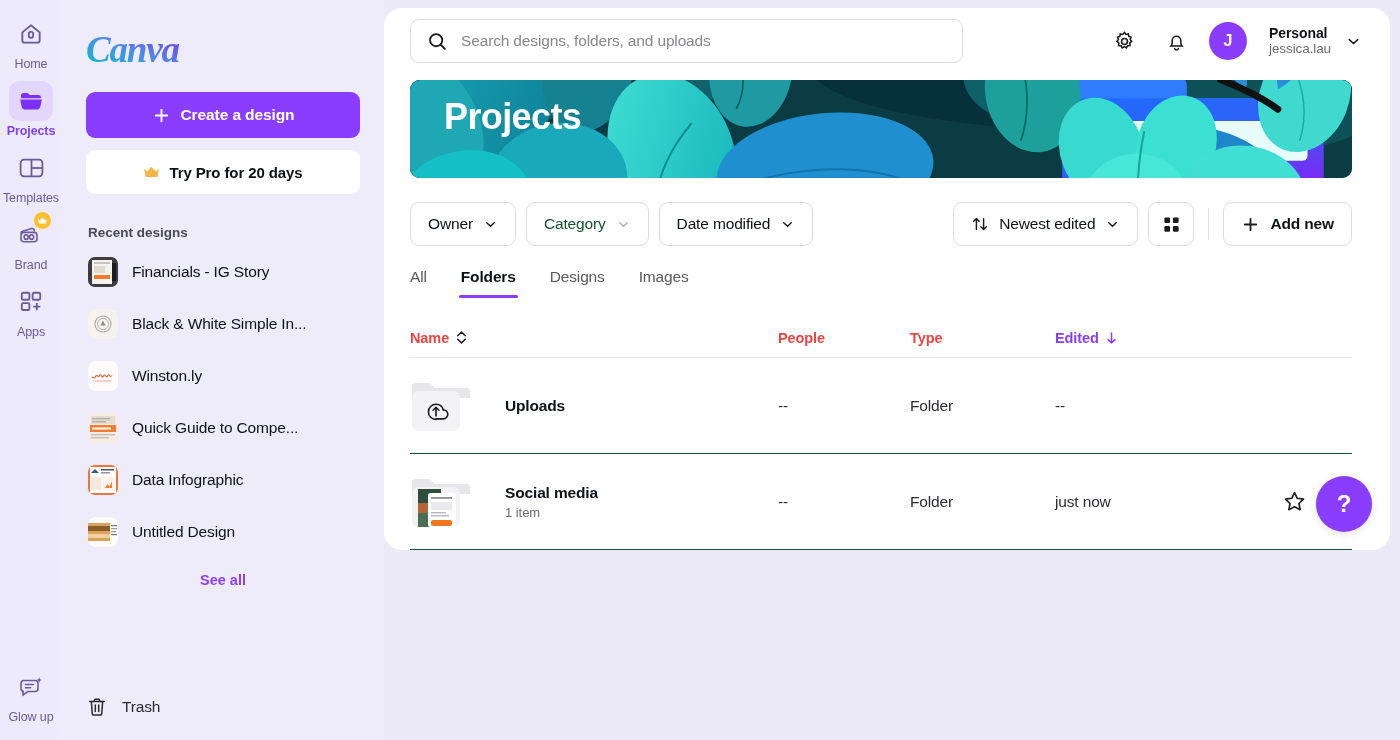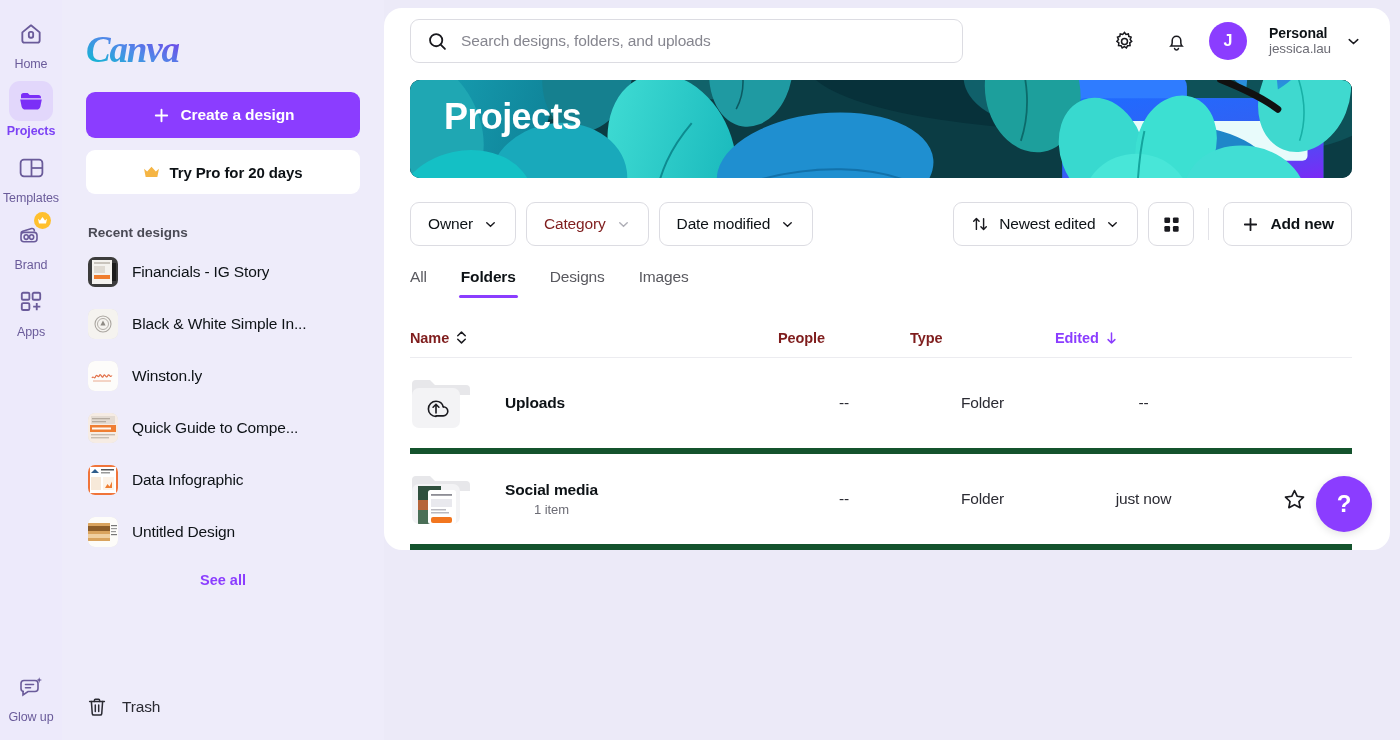--- a/index.html
+++ b/index.html
@@ -142,21 +142,21 @@
   
   .filters {
     display: flex; align-items: center; padding: 24px 38px 0 26px; gap: 10px;
   }
   .chip {
     height: 44px; border: 1px solid #dcdce2; border-radius: 9px;
     display: flex; align-items: center; gap: 10px; padding: 8px 17px;
     font-size: 15.5px; color: #0d1216; cursor: pointer; font-weight: 400;
     letter-spacing: -0.15px; background: #fff;
   }
-  .chip.dim { color: #7f1d1d; }
+  .chip.dim { color: #14532d; }
   .chip.dim svg { stroke: #aeaeb6; }
   .filters-right { margin-left: auto; display: flex; align-items: center; gap: 10px; }
   .chip.icon-only { padding: 0; width: 46px; justify-content: center; }
   .divider-v { width: 1px; height: 32px; background: #e3e3e8; margin: 0 4px; }
   .chip.strong { font-weight: 700; }
 
   
   .tabs { display: flex; gap: 34px; padding: 22px 0 0 26px; }
   .tab {
     font-size: 15.5px; color: #59595f; cursor: pointer;
@@ -167,31 +167,31 @@
     content: ""; position: absolute; left: -2px; right: -2px; bottom: 0;
     height: 3px; border-radius: 2px; background: #8b3dff;
   }
 
   
   .table { padding: 0 38px 0 26px; margin-top: 20px; }
   .thead {
     display: flex; align-items: center; height: 40px;
     border-bottom: 1px solid #ececf0;
   }
-  .th { font-size: 14.5px; color: #7f1d1d; font-weight: 700; letter-spacing: -0.1px; display:flex; align-items:center; gap:6px;}
+  .th { font-size: 14.5px; color: #ef4444; font-weight: 700; letter-spacing: -0.1px; display:flex; align-items:center; gap:6px;}
   .th.sorted { color: #8b3dff; }
   .col-name { flex: 0 0 368px; }
   .col-people { flex: 0 0 132px; }
   .col-type { flex: 0 0 145px; }
   .col-edited { flex: 1; }
   .col-actions { flex: 0 0 120px; display: flex; align-items:center; justify-content:flex-end; gap: 20px;}
 
   .trow {
     display: flex; align-items: center; height: 96px;
-    border-bottom: 6px solid #14532d; cursor: pointer; text-align: center;
+    border-bottom: 1px solid #14532d; cursor: pointer;
   }
   .folder-thumb { width: 62px; height: 54px; flex: 0 0 62px; position: relative; margin-right: 33px; }
   .td { font-size: 15.5px; color: #0d1216; letter-spacing: -0.15px; }
   .td-sub { font-size: 13px; color: #6c6c75; margin-top: 3px; letter-spacing: -0.05px;}
   .td-muted { font-size: 15.5px; color: #2b2b33; }
   .name-cell { display: flex; align-items: center; flex: 0 0 368px; }
   .name-text { font-size: 15.5px; font-weight: 700; color: #0d1216; letter-spacing: -0.15px;}
 
   .help-fab {
     position: absolute; right: 18px; bottom: 18px;

